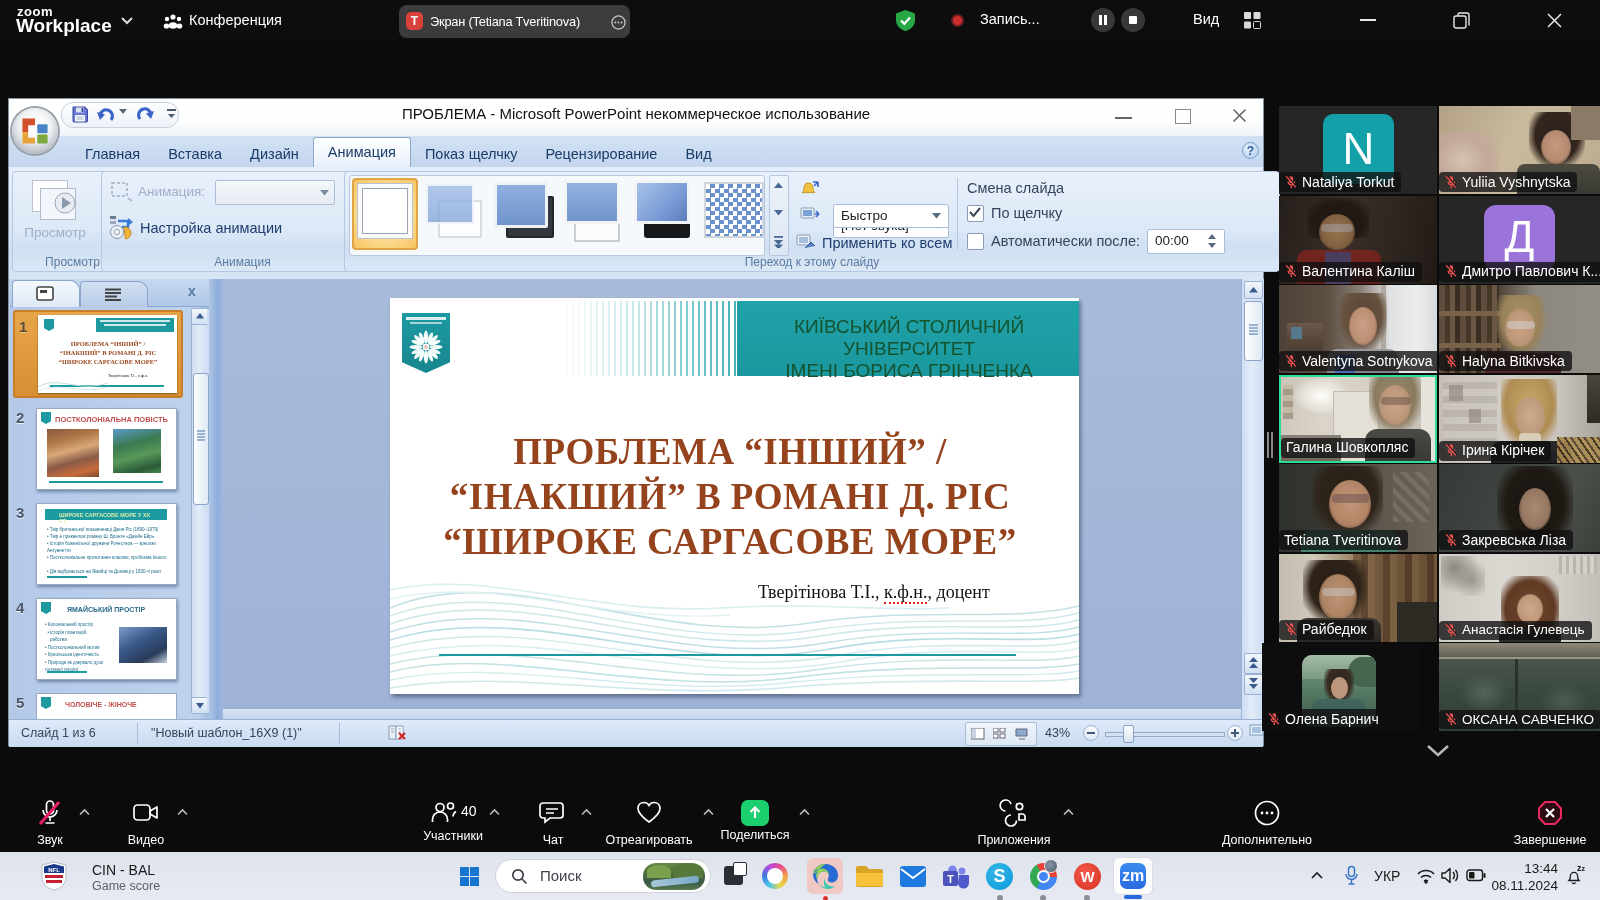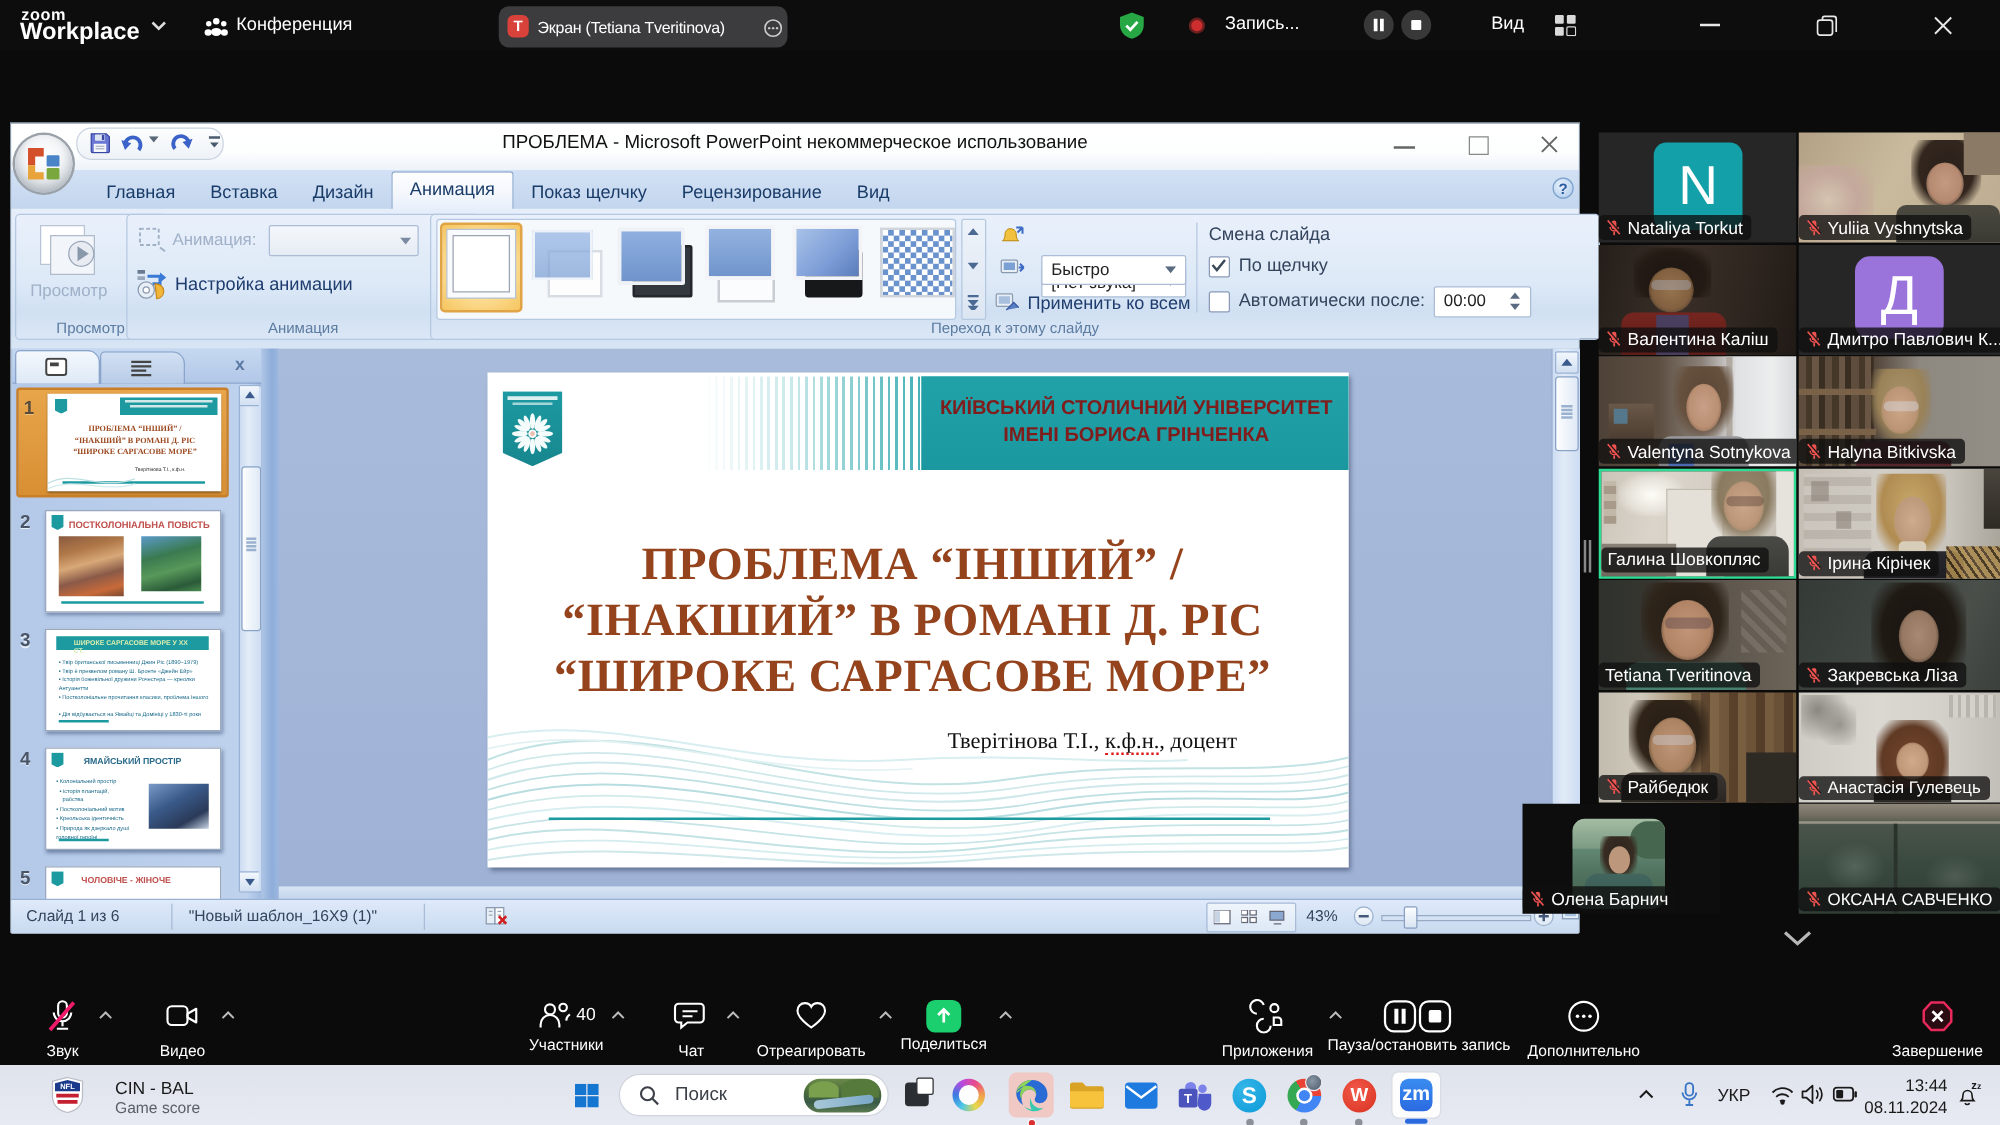--- a/index.html
+++ b/index.html
@@ -380,21 +380,21 @@
 </div>
 <div class="a" id="editor">
 
   <div class="a" style="left:167px;top:19px;width:689px;height:396px;background:#fff;box-shadow:2px 3px 4px rgba(20,30,60,.45);overflow:hidden;">
 
     <div class="a" style="left:170px;top:3px;width:180px;height:75px;
          background:repeating-linear-gradient(90deg,#2aa7ad 0 2px,transparent 2px 6px);
          -webkit-mask-image:linear-gradient(90deg,transparent,rgba(0,0,0,.25) 40%,rgba(0,0,0,.9));
          mask-image:linear-gradient(90deg,transparent,rgba(0,0,0,.25) 40%,rgba(0,0,0,.9));"></div>
     <div class="a" style="left:347px;top:3px;width:342px;height:75px;background:linear-gradient(180deg,#20a2a8,#1b989f);"></div>
-    <div class="a" style="left:352px;top:18px;width:334px;text-align:center;font-size:16px;font-weight:bold;color:#7f1d1d;line-height:22px;">КИЇВСЬКИЙ СТОЛИЧНИЙ УНІВЕРСИТЕТ<br>ІМЕНІ БОРИСА ГРІНЧЕНКА</div>
+    <div class="a" style="left:352px;top:18px;width:334px;text-align:center;font-size:19px;font-weight:normal;color:#14532d;line-height:22px;">КИЇВСЬКИЙ СТОЛИЧНИЙ УНІВЕРСИТЕТ<br>ІМЕНІ БОРИСА ГРІНЧЕНКА</div>
 
     <div class="a" style="left:12px;top:15px;width:48px;height:60px;background:linear-gradient(180deg,#1d9aa2,#17868e);clip-path:polygon(0 0,100% 0,100% 82%,50% 100%,0 82%);">
       <div class="a" style="left:4px;top:4px;width:40px;height:3px;background:rgba(255,255,255,.85);"></div>
       <div class="a" style="left:8px;top:9px;width:32px;height:2px;background:rgba(255,255,255,.6);"></div>
       <svg class="a" style="left:7px;top:17px;" width="34" height="34" viewBox="0 0 32 32">
         <g fill="#f4fbfb">
           <ellipse cx="16" cy="6.5" rx="2" ry="6"></ellipse>
                 <ellipse cx="16" cy="25.5" rx="2" ry="6"></ellipse>
           <ellipse cx="6.5" cy="16" rx="6" ry="2"></ellipse>
                 <ellipse cx="25.5" cy="16" rx="6" ry="2"></ellipse>
@@ -688,21 +688,21 @@
             <rect x="6" y="1.5" width="4.4" height="8" rx="2.2"></rect>
             <path d="M4 7.5 a4.4 4.4 0 0 0 8.8 0 h-1.4 a3 3 0 0 1 -6 0 z"></path>
             <rect x="7.6" y="12" width="1.6" height="3"></rect>
           </g>
           <path d="M2.5 1.5 L13.5 14" stroke="#ef5350" stroke-width="1.6"></path>
           <path d="M3.6 0.8 L14.6 13.3" stroke="#261a1a" stroke-width="1.2"></path>
         </svg>
         <span style="font-size:13.5px;">Анастасія Гулевець</span>
       </div>
 </div>
-<div class="a vt" style="left:1218px;top:643px;background:#0d0d0d;">
+<div class="a vt" style="left:1262px;top:643px;background:#0d0d0d;">
   <div class="a" style="left:40px;top:12px;width:74px;height:72px;border-radius:10px;overflow:hidden;background:linear-gradient(180deg,#7a9a84 0%,#648a74 30%,#50725e 60%,#42604e 100%);">
     <div class="a" style="left:0px;top:0px;width:74px;height:24px;background:linear-gradient(180deg,#a4bca4,#7c9a82);"></div>
     <div class="a" style="left:46px;top:2px;width:28px;height:30px;background:#47664f;border-radius:50% 0 0 50%;"></div>
     <div class="a" style="left:22px;top:14px;width:30px;height:34px;background:radial-gradient(ellipse at 50% 40%,#2c241e 0%,#382c22 55%,transparent 80%);"></div>
     <div class="a" style="left:29px;top:22px;width:17px;height:22px;background:#bd977c;border-radius:50%;"></div>
     <div class="a" style="left:10px;top:44px;width:54px;height:28px;background:linear-gradient(180deg,#42665e,#35544c);border-radius:10px 10px 0 0;"></div>
   </div>
   <div class="vlabel"><svg width="14" height="14" viewBox="0 0 16 16">
           <g fill="#ef5350">
             <rect x="6" y="1.5" width="4.4" height="8" rx="2.2"></rect>
@@ -822,34 +822,20 @@
         <path d="M12 16 a5.5 5.5 0 1 0 5.5 5.5"></path>
         <path d="M20 15 h3.5 a2.5 2.5 0 0 1 2.5 2.5 v3.5 h-6 z"></path>
       </g>
     </svg>
     <div class="tlabel">Приложения</div>
   </div>
   <svg class="a" style="left:1062px;top:14px;" width="13" height="8" viewBox="0 0 13 8">
         <path d="M2 6.5 L6.5 2 L11 6.5" stroke="#bbb" stroke-width="1.6" fill="none"></path>
       </svg>
 
-  <div class="tbtn" style="left:1062px;width:146px;">
-    <div style="position:relative;height:28px;">
-      <svg style="position:absolute;left:44px;top:0;" width="28" height="28" viewBox="0 0 28 28">
-        <rect x="2" y="2" width="24" height="24" rx="7" fill="none" stroke="#fff" stroke-width="1.8"></rect>
-        <rect x="9.5" y="8" width="3.2" height="12" fill="#fff"></rect>
-            <rect x="15.3" y="8" width="3.2" height="12" fill="#fff"></rect>
-      </svg>
-      <svg style="position:absolute;left:72px;top:0;" width="28" height="28" viewBox="0 0 28 28">
-        <rect x="2" y="2" width="24" height="24" rx="7" fill="none" stroke="#fff" stroke-width="1.8"></rect>
-        <rect x="9" y="9" width="10" height="10" rx="1.5" fill="#fff"></rect>
-      </svg>
-    </div>
-    <div class="tlabel">Пауза/остановить запись</div>
-  </div>
 
   <div class="tbtn" style="left:1212px;width:110px;">
     <svg width="28" height="28" viewBox="0 0 28 28">
       <circle cx="14" cy="14" r="11.5" fill="none" stroke="#fff" stroke-width="1.7"></circle>
       <circle cx="9" cy="14" r="1.4" fill="#fff"></circle>
           <circle cx="14" cy="14" r="1.4" fill="#fff"></circle>
           <circle cx="19" cy="14" r="1.4" fill="#fff"></circle>
     </svg>
     <div class="tlabel">Дополнительно</div>
   </div>

